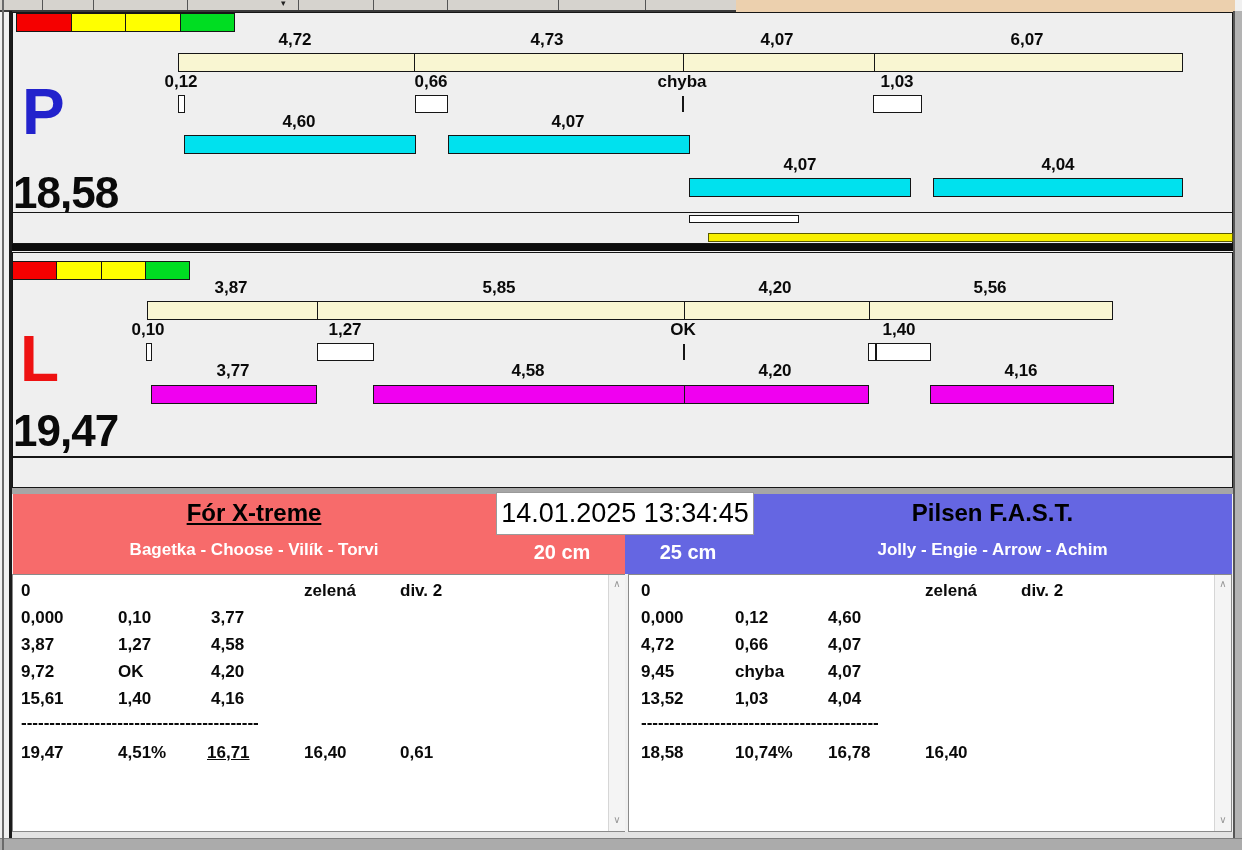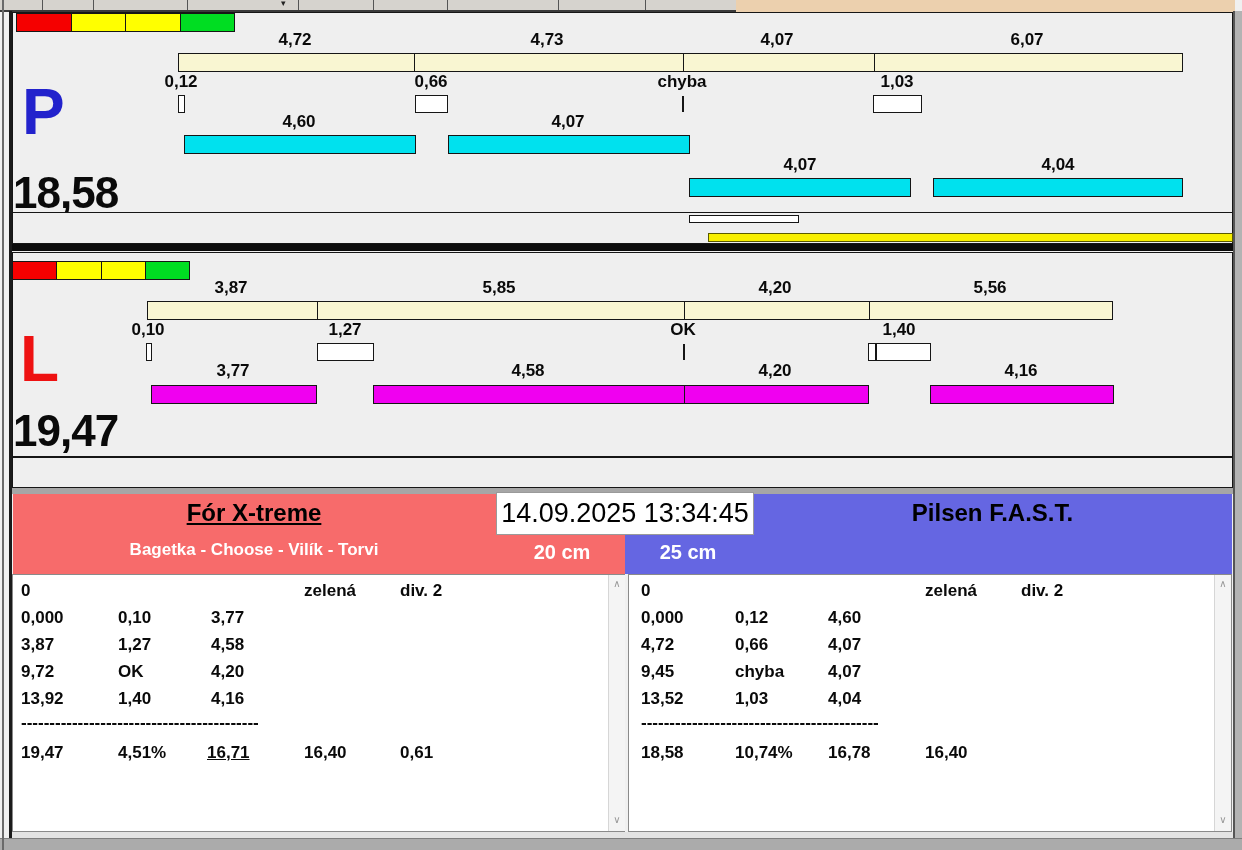--- a/index.html
+++ b/index.html
@@ -134,44 +134,45 @@
   <div class="abs" style="left:12px;top:488px;width:1221px;height:6px;background:#a6a6a6;"></div>
 
   <div class="abs" style="left:13px;top:494px;width:612px;height:80px;background:#f76b6b;">
     <div class="hdr-title" style="left:0;top:6px;width:482px;text-decoration:underline;">Fór X-treme</div>
     <div class="hdr-sub" style="left:0;top:46px;width:482px;text-align:center;">Bagetka - Choose - Vilík - Torvi</div>
     <div class="hdr-cm" style="left:499px;top:47px;width:100px;">20 cm</div>
   </div>
 
   <div class="abs" style="left:625px;top:494px;width:607px;height:80px;background:#6566e2;">
     <div class="hdr-title" style="left:128px;top:6px;width:479px;">Pilsen F.A.S.T.</div>
+    <div class="hdr-sub" style="left:128px;top:46px;width:479px;">Jolly - Engie - Arrow - Achim</div>
     <div class="hdr-cm" style="left:13px;top:47px;width:100px;">25 cm</div>
   </div>
 
   <div class="abs" style="left:496px;top:492px;width:258px;height:43px;background:#fff;border:1px solid #9a9a9a;
        font-size:27px;line-height:41px;text-align:center;color:#000;">
-    <span>14.09.2025 13:34:45</span>
+    <span>14.01.2025 13:34:45</span>
   </div>
 
   <div class="abs" style="left:12px;top:574px;width:613px;height:258px;background:#fff;border:1px solid #8a8a8a;"></div>
   <div class="abs" style="left:628px;top:574px;width:604px;height:258px;background:#fff;border:1px solid #8a8a8a;"></div>
 
   <span class="cell" style="left:21px;top:581px;">0</span>
   <span class="cell" style="left:304px;top:581px;">zelená</span>
   <span class="cell" style="left:400px;top:581px;">div. 2</span>
   <span class="cell" style="left:21px;top:608px;">0,000</span>
   <span class="cell" style="left:118px;top:608px;">0,10</span>
   <span class="cell" style="left:211px;top:608px;">3,77</span>
   <span class="cell" style="left:21px;top:635px;">3,87</span>
   <span class="cell" style="left:118px;top:635px;">1,27</span>
   <span class="cell" style="left:211px;top:635px;">4,58</span>
   <span class="cell" style="left:21px;top:662px;">9,72</span>
   <span class="cell" style="left:118px;top:662px;">OK</span>
   <span class="cell" style="left:211px;top:662px;">4,20</span>
-  <span class="cell" style="left:21px;top:689px;">13,92</span>
+  <span class="cell" style="left:21px;top:689px;">15,61</span>
   <span class="cell" style="left:118px;top:689px;">1,40</span>
   <span class="cell" style="left:211px;top:689px;">4,16</span>
   <span class="cell" style="left:21px;top:713px;">------------------------------------------</span>
   <span class="cell" style="left:21px;top:743px;">19,47</span>
   <span class="cell" style="left:118px;top:743px;">4,51%</span>
   <span class="cell" style="left:207px;top:743px;text-decoration:underline;">16,71</span>
   <span class="cell" style="left:304px;top:743px;">16,40</span>
   <span class="cell" style="left:400px;top:743px;">0,61</span>
 
   <span class="cell" style="left:641px;top:581px;">0</span>

